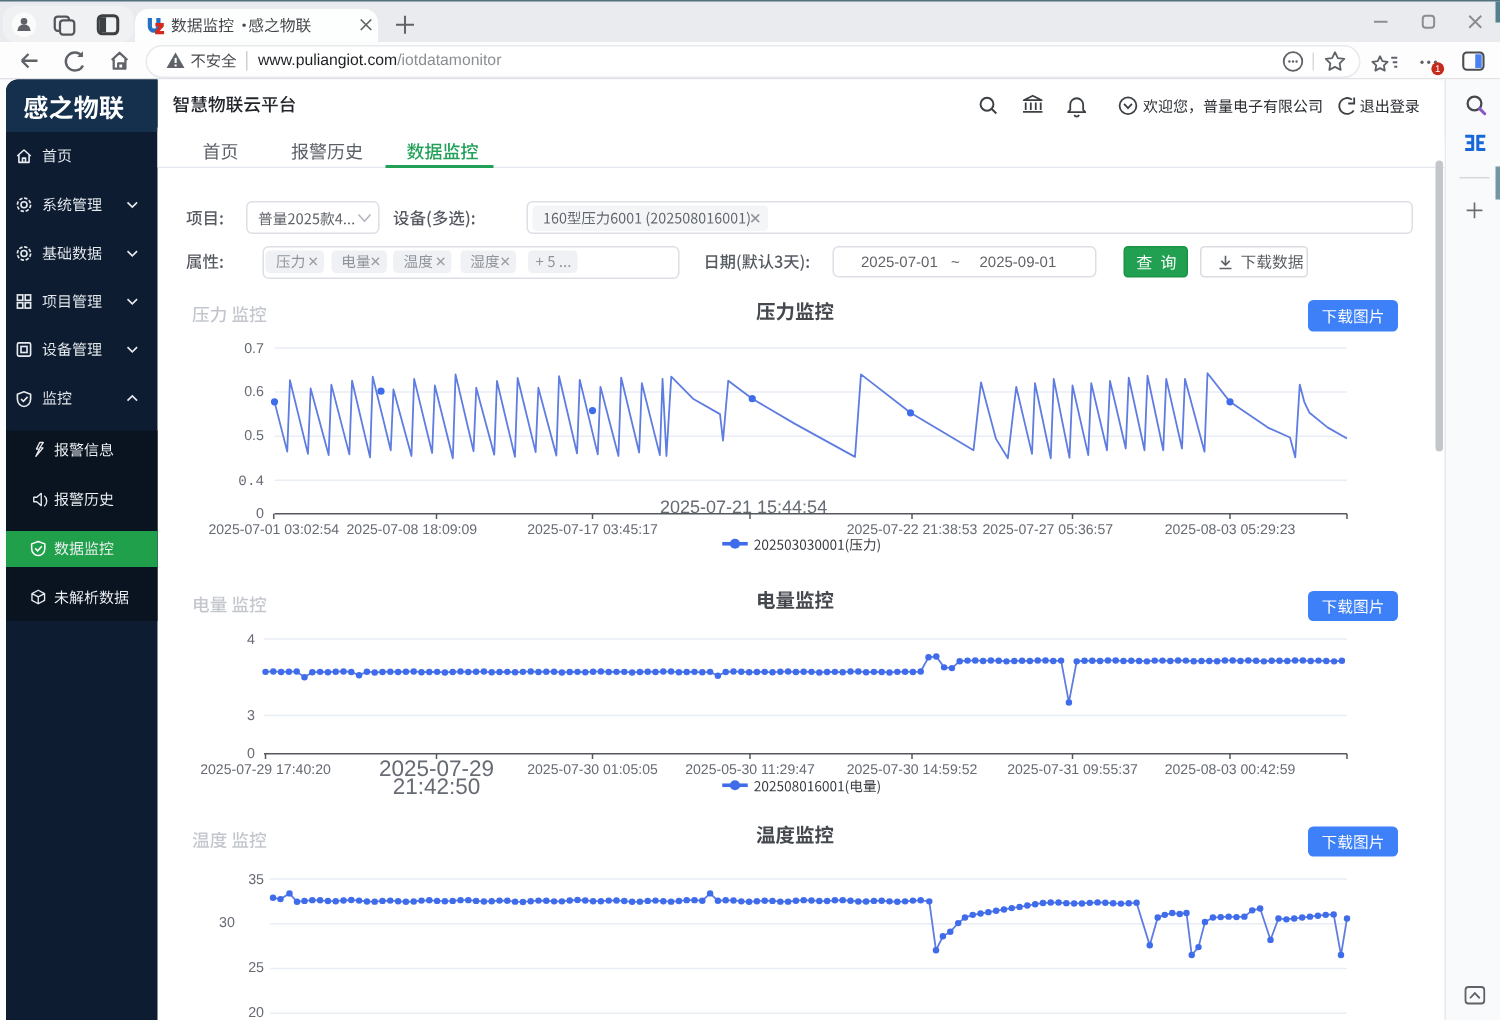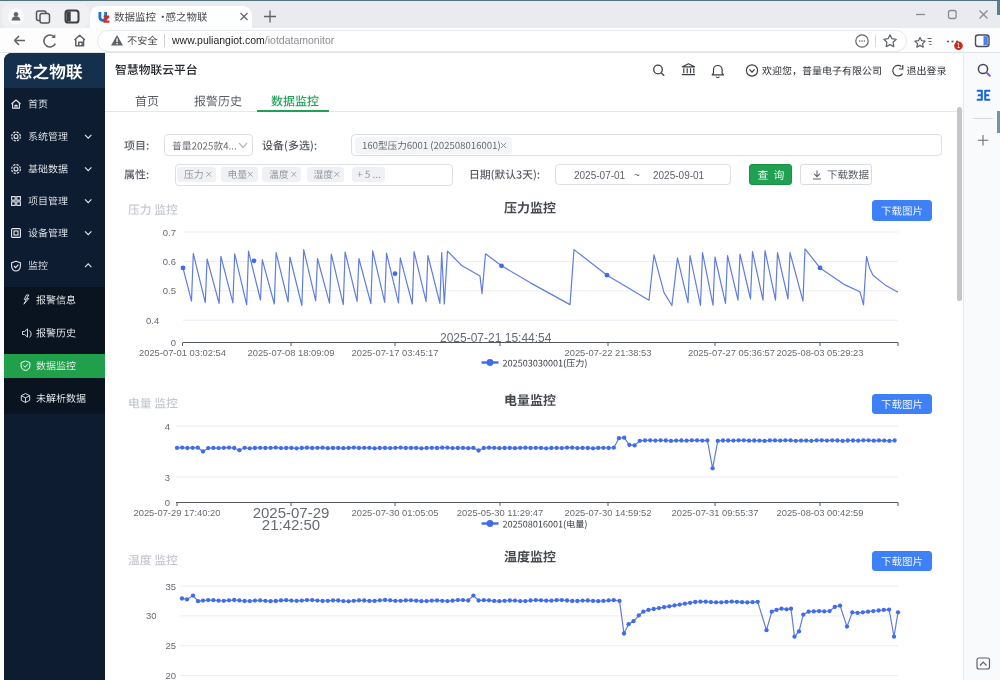--- a/index.html
+++ b/index.html
@@ -40,28 +40,28 @@
     <div style="position:absolute;left:634px;top:169px;width:12px;font-size:10px;line-height:13px;color:#606266;text-align:left;">~</div>
     <div style="position:absolute;left:653px;top:169px;width:60px;font-size:10px;line-height:13px;color:#606266;text-align:left;">2025-09-01</div>
     <div style="position:absolute;left:749px;top:164px;width:42.5px;height:21px;background:#21a052;border:1px solid #1a9246;border-radius:3px"></div>
     <div style="position:absolute;left:800px;top:164px;width:72px;height:21px;background:#fff;border:1px solid #d9dce0;border-radius:3px"></div>
     <div style="position:absolute;left:872px;top:200px;width:60px;height:20.5px;background:#3d80f8;border-radius:3.5px"></div>
     <div style="position:absolute;left:872px;top:393.5px;width:60px;height:20.5px;background:#3d80f8;border-radius:3.5px"></div>
     <div style="position:absolute;left:872px;top:550.5px;width:60px;height:20.5px;background:#3d80f8;border-radius:3.5px"></div>
     <div style="position:absolute;left:146px;top:226.5px;width:30px;font-size:9.5px;line-height:12.5px;color:#666b74;text-align:right;">0.7</div>
     <div style="position:absolute;left:146px;top:255.89999999999998px;width:30px;font-size:9.5px;line-height:12.5px;color:#666b74;text-align:right;">0.6</div>
     <div style="position:absolute;left:146px;top:285.3px;width:30px;font-size:9.5px;line-height:12.5px;color:#666b74;text-align:right;">0.5</div>
-    <div style="position:absolute;left:146px;top:314.7px;width:30px;font-size:9.5px;line-height:12.5px;color:#666b74;">0.4</div>
+    <div style="position:absolute;left:146px;top:314.7px;width:30px;font-size:9.5px;line-height:12.5px;color:#666b74;text-align:right;font-family:Liberation Mono, monospace;">0.4</div>
     <div style="position:absolute;left:146px;top:336.5px;width:30px;font-size:9.5px;line-height:12.5px;color:#666b74;text-align:right;">0</div>
     <div style="position:absolute;left:122.5px;top:346.5px;width:120px;font-size:9.4px;line-height:12.4px;color:#666b74;text-align:center;">2025-07-01 03:02:54</div>
-    <div style="position:absolute;left:231px;top:346.5px;width:120px;font-size:9.4px;line-height:12.4px;color:#666b74;text-align:center;">2025-07-08 18:09:09</div>
+    <div style="position:absolute;left:231px;top:346.5px;width:120px;font-size:9.4px;line-height:12.4px;color:#666b74;text-align:left;">2025-07-08 18:09:09</div>
     <div style="position:absolute;left:335px;top:346.5px;width:120px;font-size:9.4px;line-height:12.4px;color:#666b74;text-align:center;">2025-07-17 03:45:17</div>
     <div style="position:absolute;left:440px;top:332px;width:120px;font-size:12px;line-height:12.4px;color:#666b74;text-align:left;">2025-07-21 15:44:54</div>
     <div style="position:absolute;left:548px;top:346.5px;width:120px;font-size:9.4px;line-height:12.4px;color:#666b74;text-align:center;">2025-07-22 21:38:53</div>
-    <div style="position:absolute;left:655px;top:346.5px;width:120px;font-size:9.4px;line-height:12.4px;color:#666b74;text-align:right;">2025-07-27 05:36:57</div>
+    <div style="position:absolute;left:655px;top:346.5px;width:120px;font-size:9.4px;line-height:12.4px;color:#666b74;text-align:left;">2025-07-27 05:36:57</div>
     <div style="position:absolute;left:760px;top:346.5px;width:120px;font-size:9.4px;line-height:12.4px;color:#666b74;text-align:center;">2025-08-03 05:29:23</div>
     <div style="position:absolute;left:140px;top:420.5px;width:30px;font-size:9.5px;line-height:12.5px;color:#666b74;text-align:right;">4</div>
     <div style="position:absolute;left:140px;top:471.5px;width:30px;font-size:9.5px;line-height:12.5px;color:#666b74;text-align:right;">3</div>
     <div style="position:absolute;left:140px;top:496.5px;width:30px;font-size:9.5px;line-height:12.5px;color:#666b74;text-align:right;">0</div>
     <div style="position:absolute;left:117px;top:507px;width:120px;font-size:9.4px;line-height:12.4px;color:#666b74;text-align:center;">2025-07-29 17:40:20</div>
     <div style="position:absolute;left:231px;top:507px;width:120px;font-size:15px;line-height:12.4px;color:#666b74;text-align:center;">2025-07-29 21:42:50</div>
     <div style="position:absolute;left:335px;top:507px;width:120px;font-size:9.4px;line-height:12.4px;color:#666b74;text-align:center;">2025-07-30 01:05:05</div>
     <div style="position:absolute;left:440px;top:507px;width:120px;font-size:9.4px;line-height:12.4px;color:#666b74;text-align:center;">2025-05-30 11:29:47</div>
     <div style="position:absolute;left:548px;top:507px;width:120px;font-size:9.4px;line-height:12.4px;color:#666b74;text-align:center;">2025-07-30 14:59:52</div>
     <div style="position:absolute;left:655px;top:507px;width:120px;font-size:9.4px;line-height:12.4px;color:#666b74;text-align:center;">2025-07-31 09:55:37</div>

